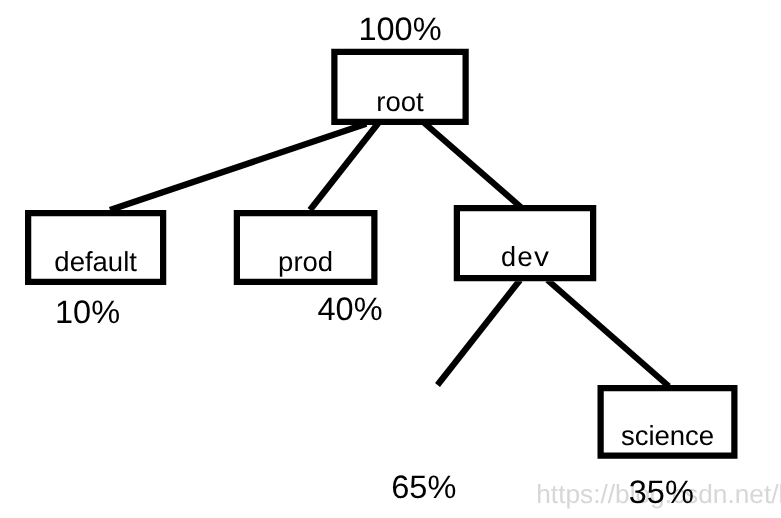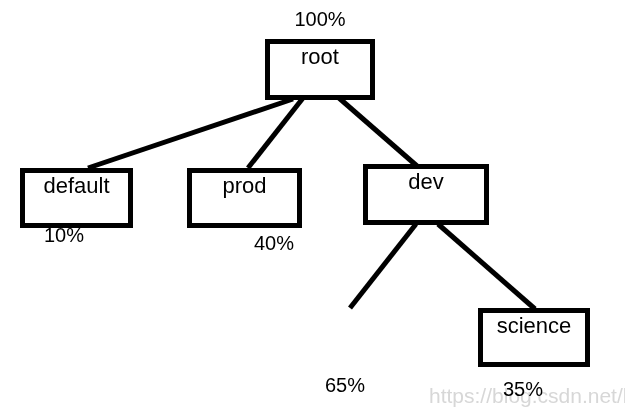--- a/index.html
+++ b/index.html
@@ -19,45 +19,45 @@
     position: absolute;
     left: 0;
     top: 0;
     z-index: 1;
   }
   .node {
     position: absolute;
     border: 5px solid #000000;
     background: #ffffff;
     display: flex;
-    align-items: flex-start;
+    align-items: flex-end;
     justify-content: center;
     font-size: 22px;
     color: #000000;
     z-index: 2;
     box-sizing: border-box;
   }
   .node-root    { left: 265px; top:  39px; width: 110px; height: 61px; }
   .node-default { left:  20px; top: 168px; width: 113px; height: 60px; }
   .node-prod    { left: 187px; top: 168px; width: 115px; height: 60px; }
-  .node-dev     { left: 363px; top: 164px; width: 126px; height: 61px; }
+  .node-dev     { left: 363px; top: 164px; width: 114px; height: 61px; font-family: Liberation Mono, monospace; }
   .node-eng     { left: 285px; top: 307px; width: 115px; height: 60px; }
   .node-science { left: 478px; top: 308px; width: 112px; height: 59px; }
   .pct {
     position: absolute;
-    font-size: 20px;
+    font-size: 26px;
     color: #000000;
     z-index: 3;
     white-space: nowrap;
   }
   .pct-root    { left: 265px; top:   8px; width: 110px; text-align: center; }
-  .pct-default { left:  44px; top: 224px; }
+  .pct-default { left:  44px; top: 234px; }
   .pct-prod    { left: 210px; top: 232px; margin-left: 44px; }
   .pct-dev     { left: 481px; top: 183px; }
-  .pct-eng     { left: 313px; top: 374px; margin-left: 12px; }
+  .pct-eng     { left: 313px; top: 374px; }
   .pct-science { left: 503px; top: 378px; }
   .watermark {
     position: absolute;
     left: 429px;
     top: 384px;
     font-size: 21px;
     color: #d7d7d7;
     z-index: 2;
     white-space: nowrap;
   }

